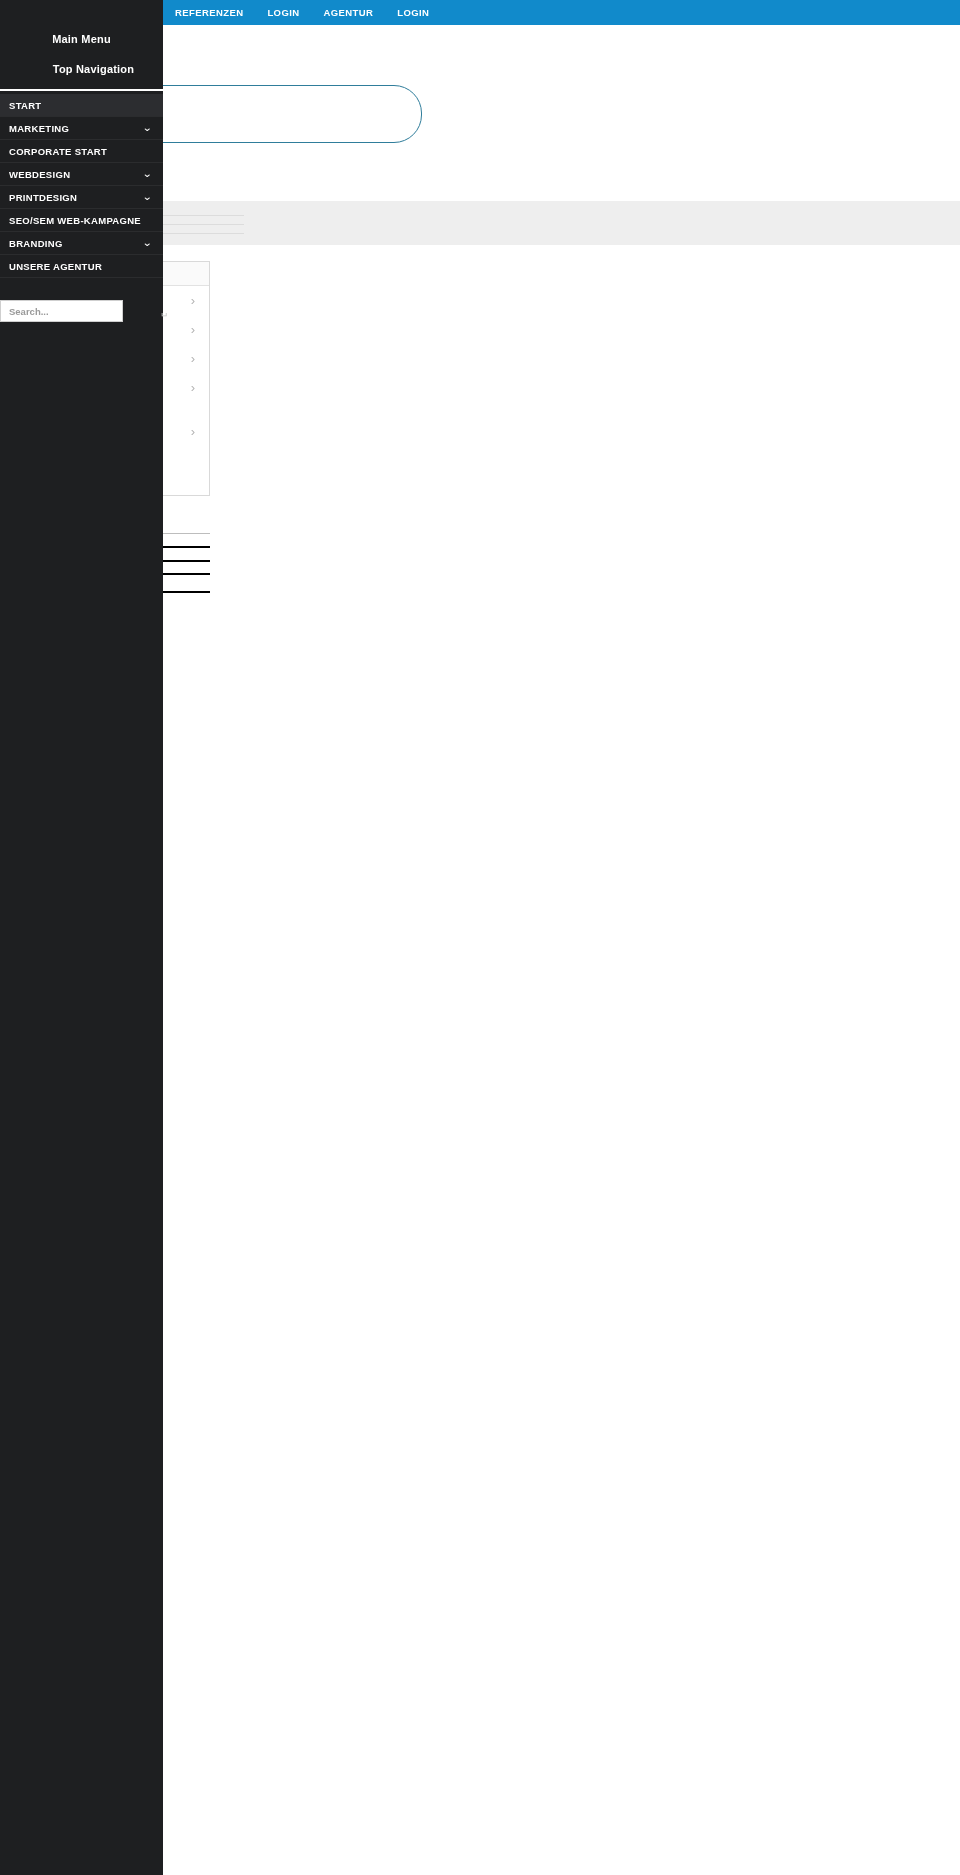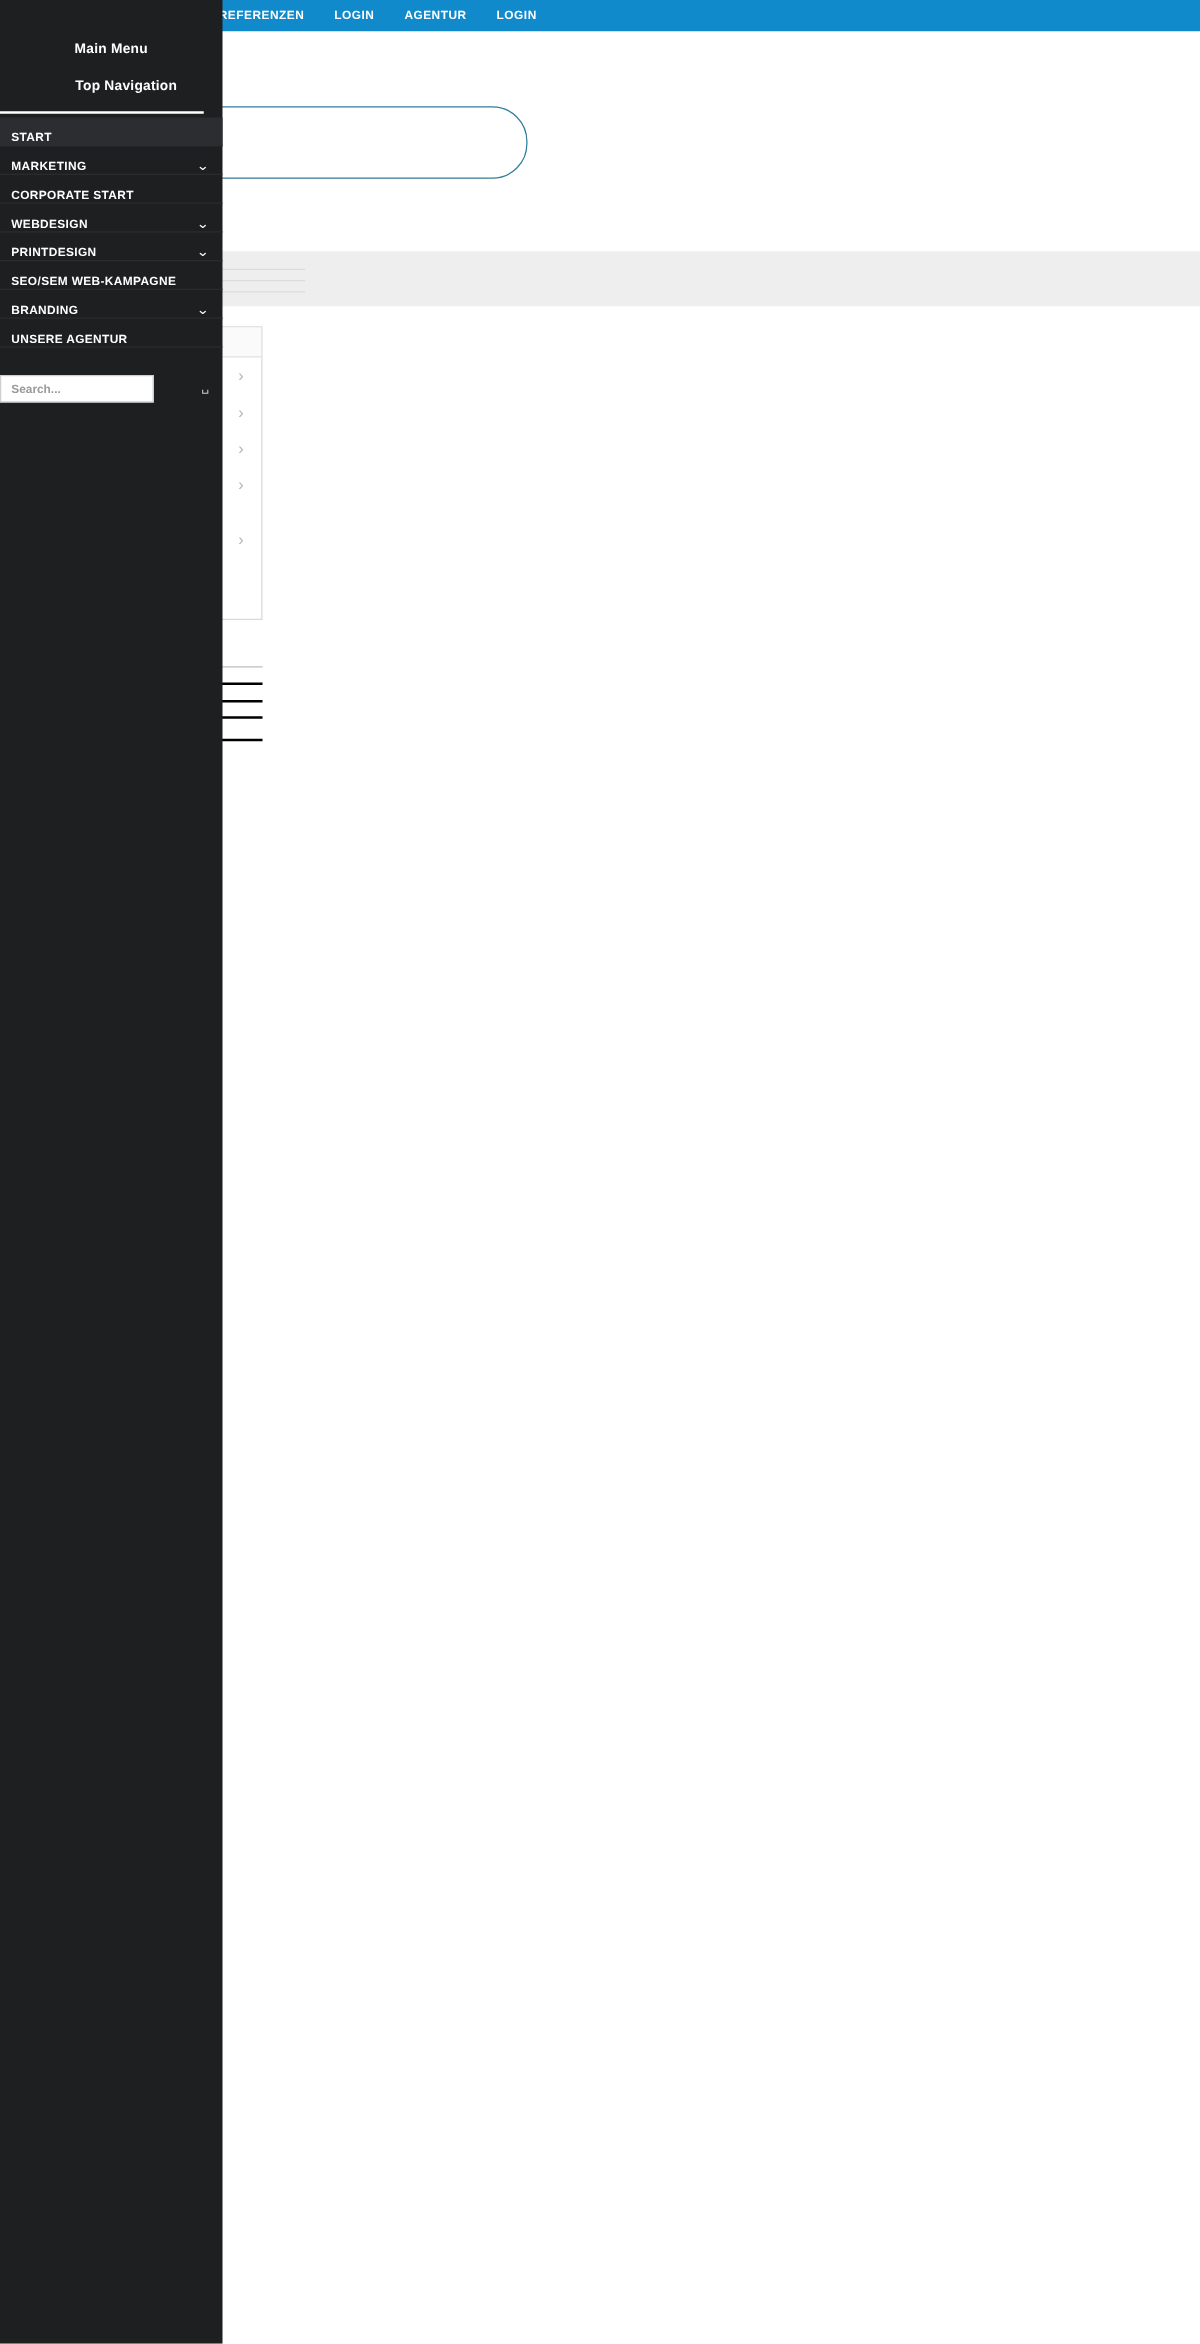--- a/index.html
+++ b/index.html
@@ -71,35 +71,35 @@
     position:absolute; left:0; top:508px; width:210px; height:1px; background:#bdbdbd;
   }
 
   .bottom-text{
     position:absolute; left:0px; top:1478px; width:300px;
     font-size:10px; font-weight:bold; color:#111111; white-space:nowrap;
   }
 
   
   .sidebar{
-    position:absolute; left:0; top:0; width:178px; height:1875px;
+    position:absolute; left:0; top:0; width:163px; height:1875px;
     background:#1e1f21; z-index:20;
   }
   .sb-title{
     color:#ffffff; font-size:11px; font-weight:bold; text-align:center;
     letter-spacing:.2px;
   }
   .sb-title.main{ margin-top:33px; }
   .sb-title.top{ margin-top:18px;margin-left:24px; }
   .sb-divider{
     margin-top:14px; height:2px; background:#ffffff; width:163px;
   }
   .menu{ margin-top:3px; }
   .menu-item{
-    position:relative; height:23px; display:flex; align-items:flex-end;
+    position:relative; height:23px; display:flex; align-items:center;
     padding:0 12px 0 9px; border-bottom:1px solid #2b2c2e;
     cursor:pointer;
   }
   .menu-item.active{ background:#2c2d30; }
   .menu-label{
     color:#ffffff; font-size:9.5px; font-weight:bold; letter-spacing:.3px;
     white-space:nowrap;
   }
   .chev-down{
     margin-left:auto; color:#ffffff; font-size:10px; line-height:1;

